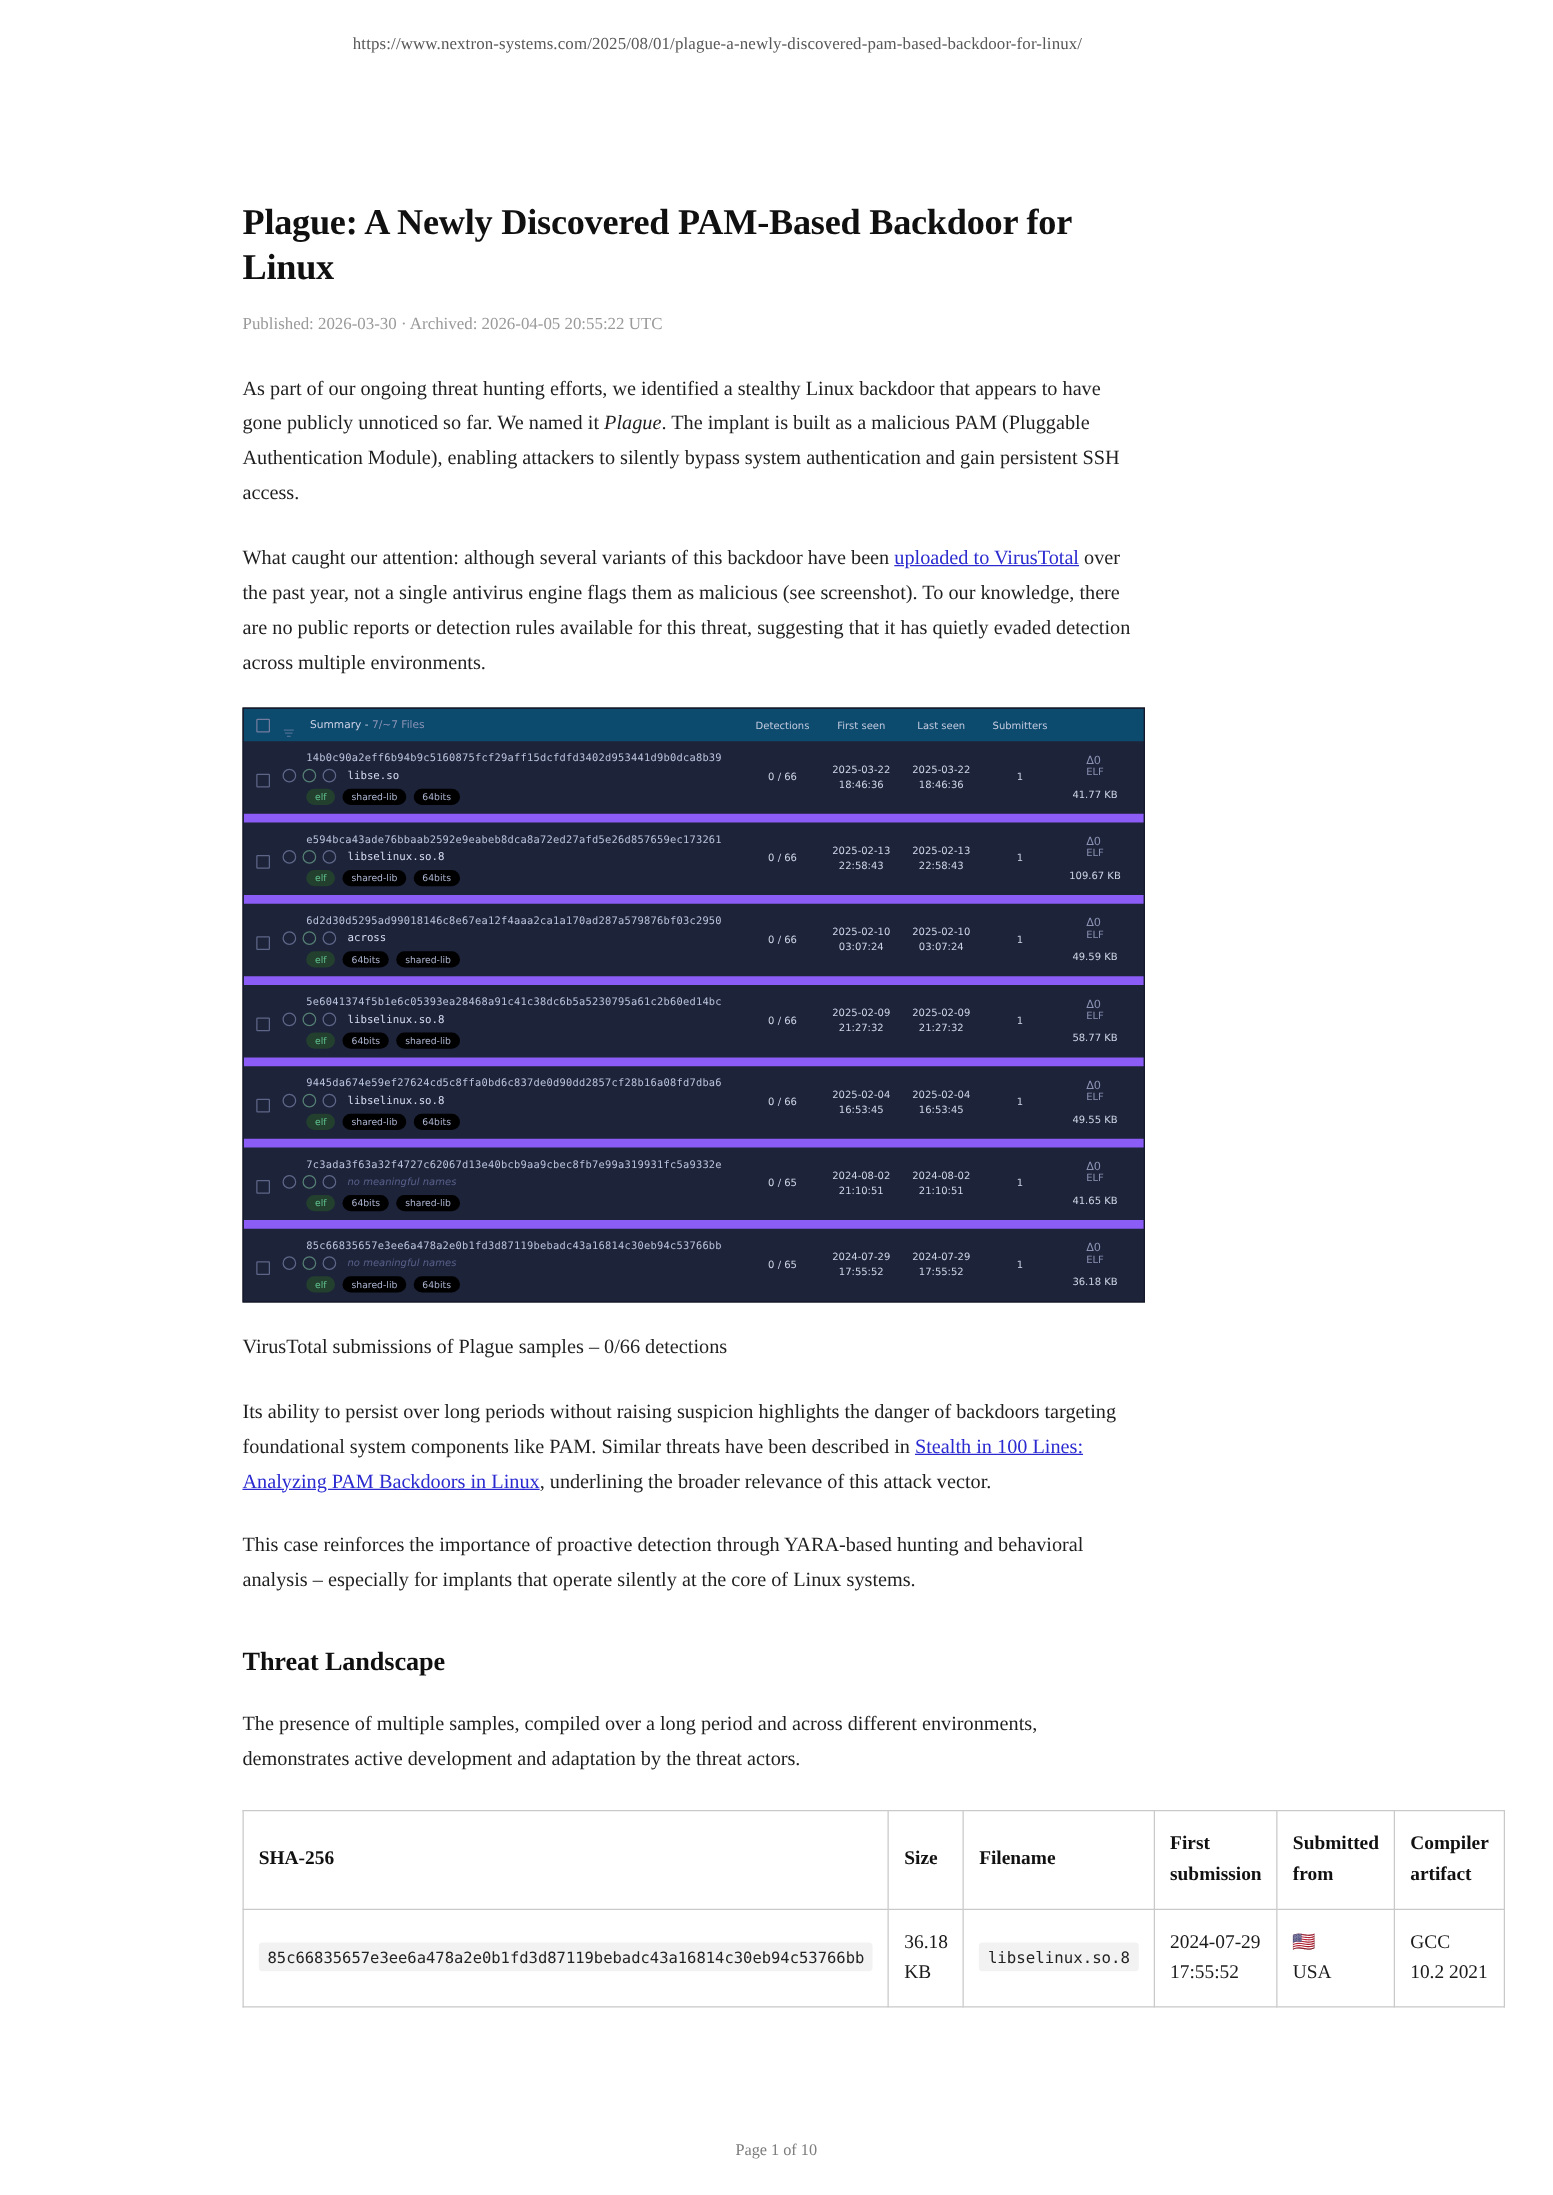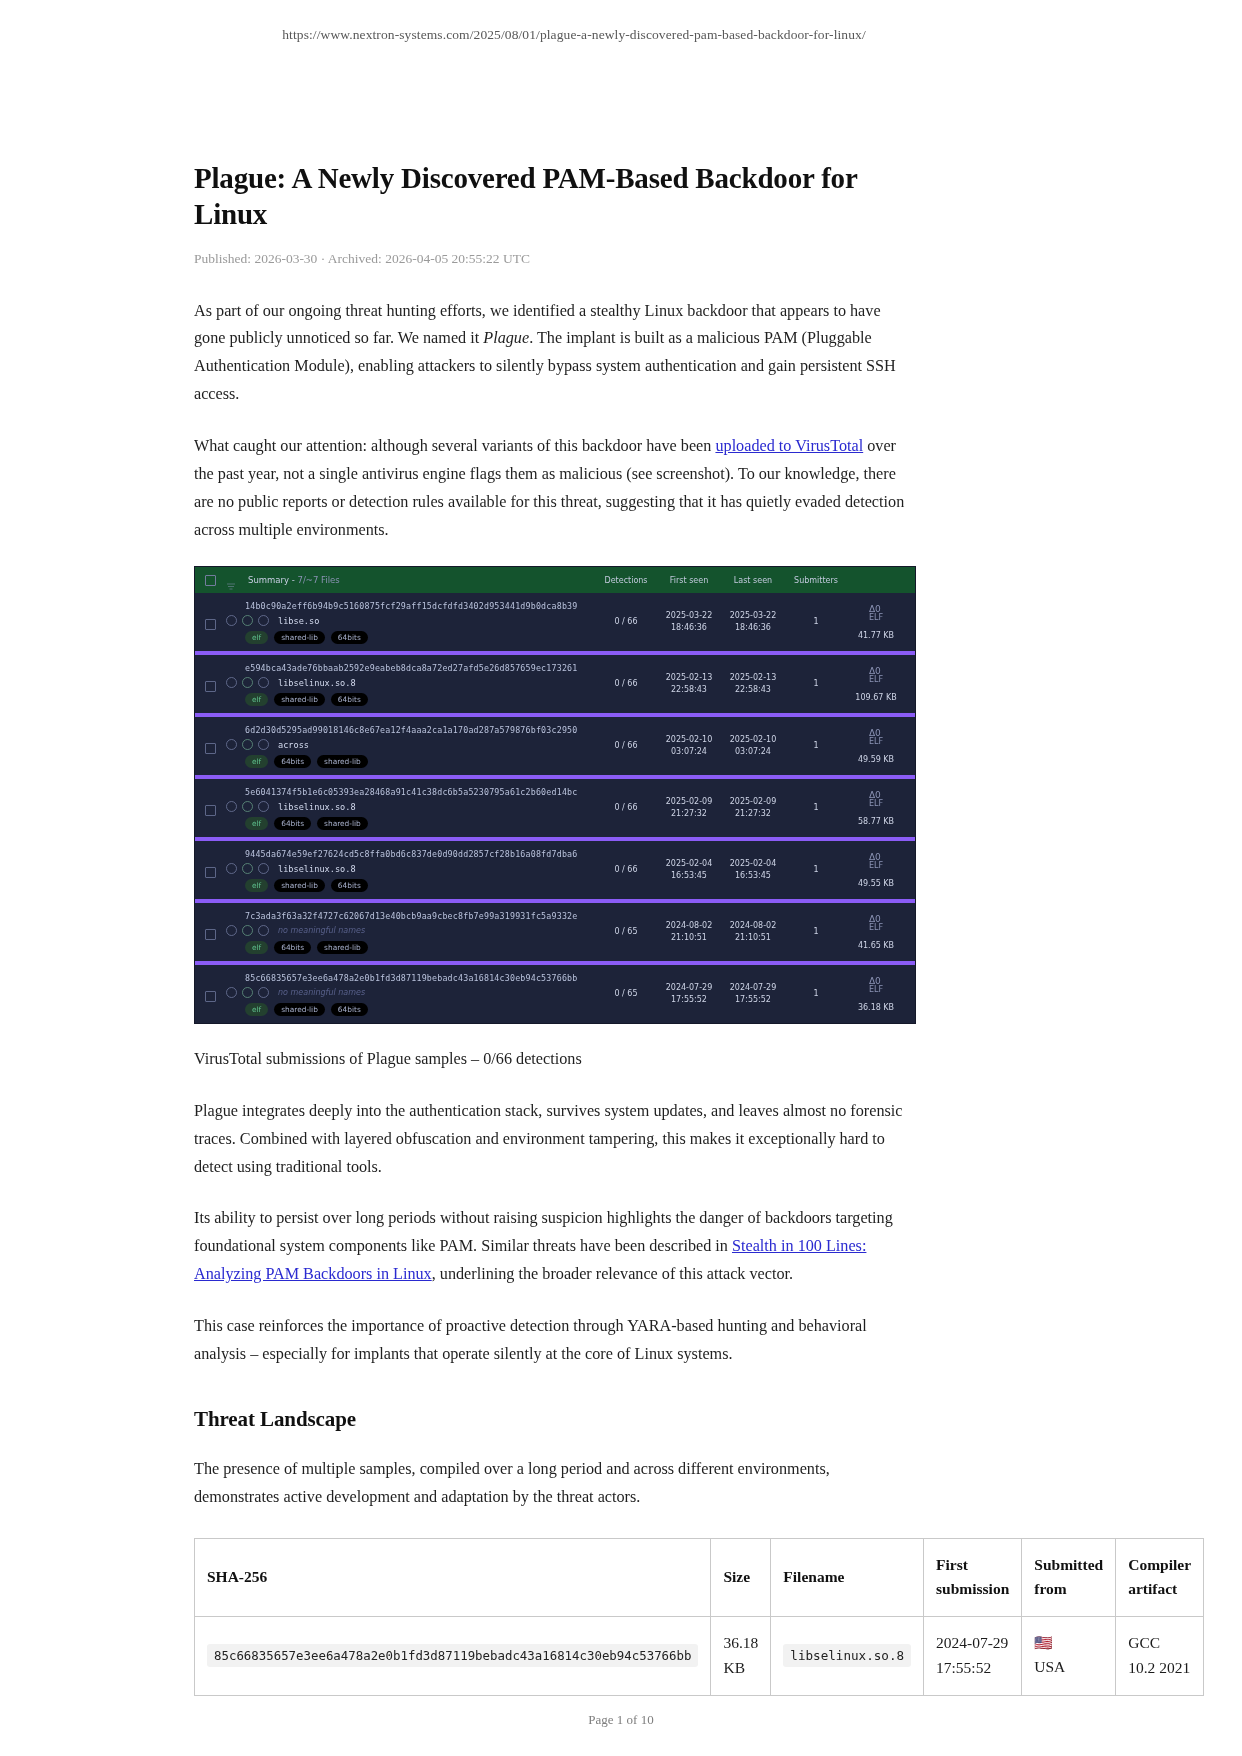--- a/index.html
+++ b/index.html
@@ -88,21 +88,21 @@
     width: 722px;
     background: #1d2339;
     border: 1px solid #141829;
     box-sizing: border-box;
     font-family: "DejaVu Sans", "Liberation Sans", sans-serif;
     overflow: hidden;
   }
   .vt-head {
     display: flex;
     align-items: center;
-    background: #14532d;
+    background: #0c4a6e;
     height: 26px;
     padding: 0 10px;
     box-sizing: border-box;
   }
   .vt-head .cb {
     width: 9px; height: 9px;
     border: 1px solid #737c9e;
     border-radius: 1px;
     margin-right: 10px;
     flex: 0 0 auto;
@@ -128,21 +128,21 @@
   }
   .c-det { width: 62px; }
   .c-first { width: 64px; }
   .c-last { width: 64px; }
   .c-sub { width: 62px; }
   .c-size { width: 58px; }
 
   .vt-row {
     display: flex;
     align-items: stretch;
-    border-bottom: 4px solid #8b5cf6;
+    border-bottom: 7px solid #8b5cf6;
     min-height: 58px;
     padding: 0 10px;
     box-sizing: border-box;
   }
   .vt-row:last-child { border-bottom: none; }
   .vt-row .rowcb {
     width: 9px; height: 9px;
     border: 1px solid #5d6party;
     border: 1px solid #5d6688;
     border-radius: 1px;
@@ -584,21 +584,20 @@
               </div>
               <div>36.18 KB</div>
             </div>
           </div>
         </div>
 
     </div>
 
     <div class="caption">VirusTotal submissions of Plague samples – 0/66 detections</div>
 
-    <p class="para">Plague integrates deeply into the authentication stack, survives system updates, and leaves almost no forensic traces. Combined with layered obfuscation and environment tampering, this makes it exceptionally hard to detect using traditional tools.</p>
 
     <p class="para"><span>Its ability to persist over long periods without raising suspicion highlights the danger of backdoors targeting foundational system components like PAM. Similar threats have been described in </span><a class="inline-link" href="#">Stealth in 100 Lines: Analyzing PAM Backdoors in Linux</a><span>, underlining the broader relevance of this attack vector.</span></p>
 
     <p class="para">This case reinforces the importance of proactive detection through YARA-based hunting and behavioral analysis – especially for implants that operate silently at the core of Linux systems.</p>
 
     <h2 class="section">Threat Landscape</h2>
 
     <p class="para">The presence of multiple samples, compiled over a long period and across different environments, demonstrates active development and adaptation by the threat actors.</p>
 
     <table class="data-table">

